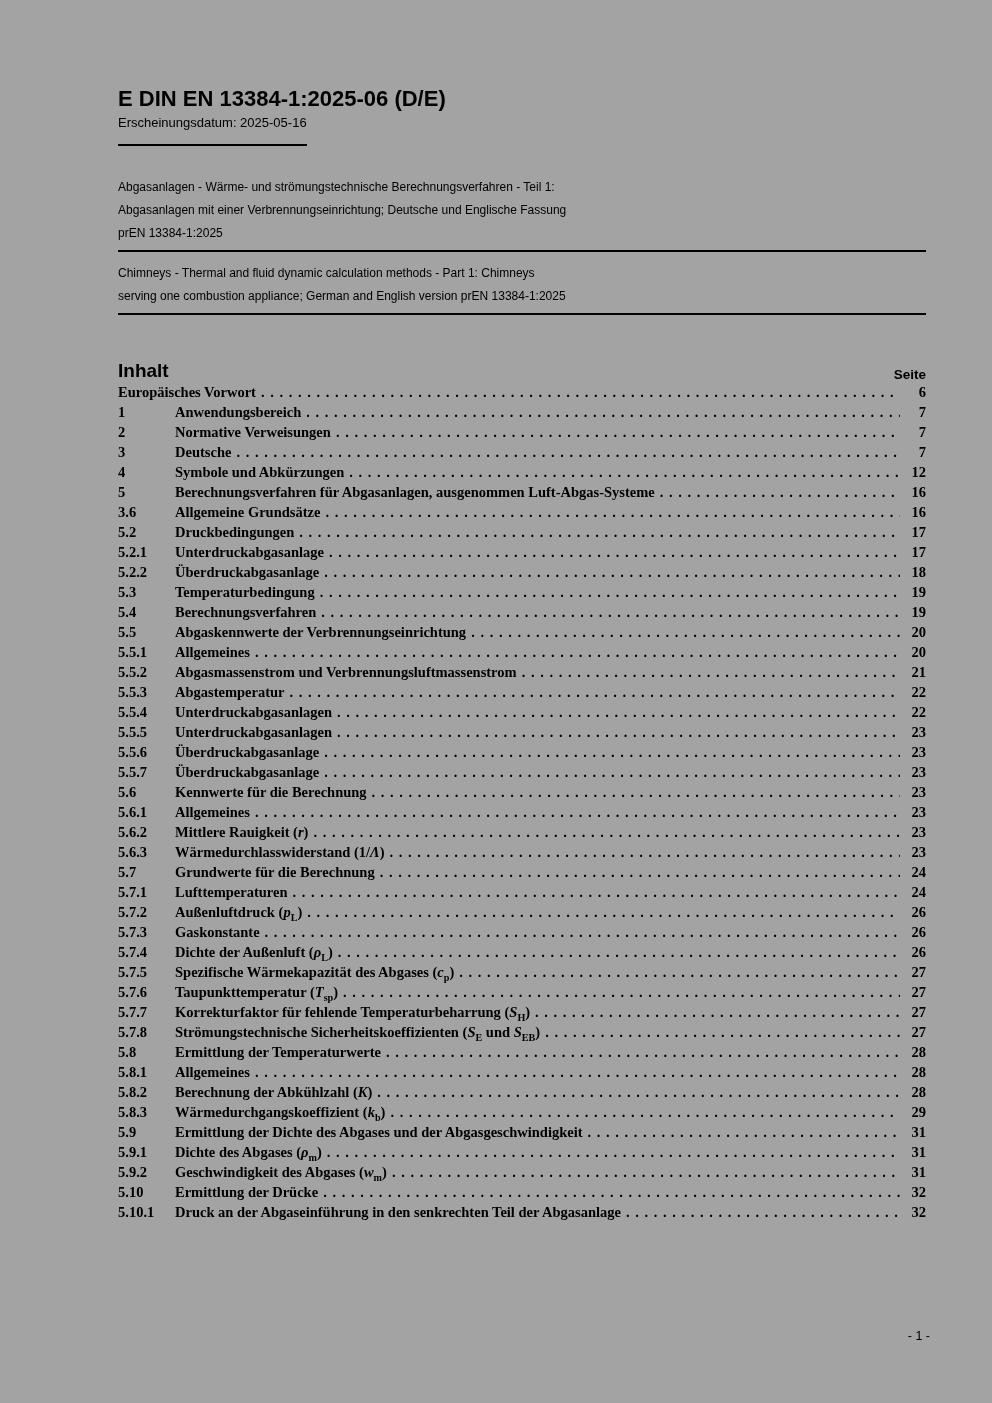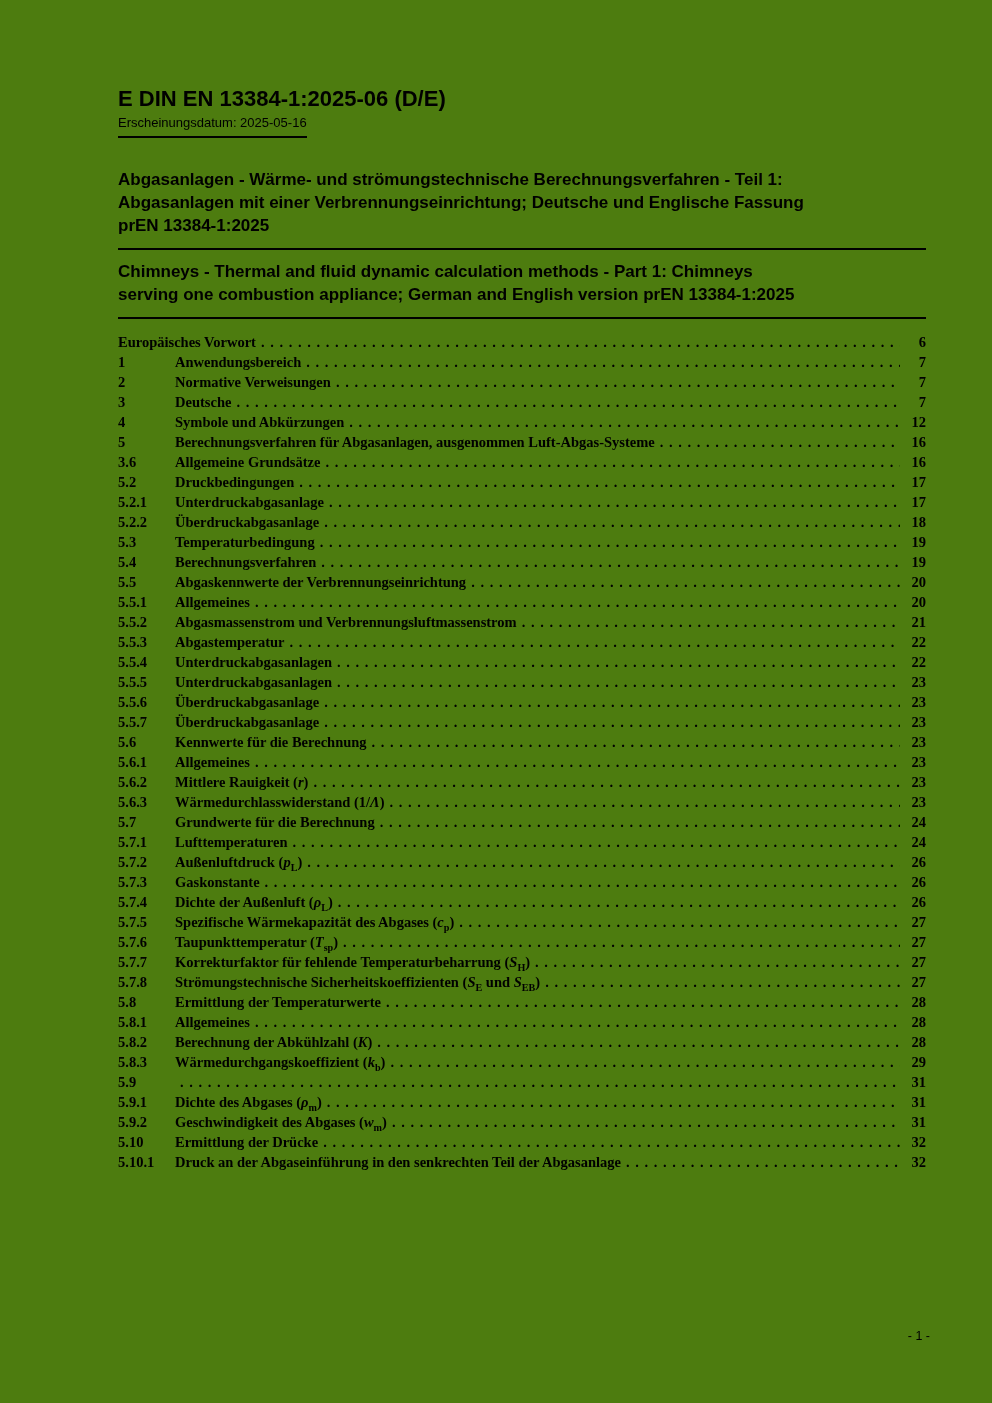--- a/index.html
+++ b/index.html
@@ -1,59 +1,58 @@
 <!DOCTYPE html>
 <html><head>
 <meta charset="utf-8">
 <style>
   * { box-sizing: border-box; }
   html, body { margin: 0; padding: 0; background: #ffffff; }
   .page {
     width: 992px;
     height: 1403px;
     position: relative;
-    background: #4d7c0f;
+    background: #a3a3a3;
     color: #000000;
     font-family: "Liberation Sans", sans-serif;
     padding: 86px 66px 0 118px;
     overflow: hidden;
   }
   .doc-number {
     font-size: 22px;
     font-weight: bold;
     margin: 0;
     line-height: 1.2;
   }
   .release {
     display: inline-block;
     font-size: 13px;
     margin-top: 3px;
-    padding-bottom: 6px;
+    padding-bottom: 14px;
     border-bottom: 2px solid #000;
   }
   .title-block {
-    font-weight: bold;
-    font-size: 17px;
+    font-weight: normal;
+    font-size: 12px;
     line-height: 23px;
     white-space: pre-line;
     border-bottom: 2px solid #000;
-    padding-bottom: 11px;
+    padding-bottom: 5px;
   }
   .title-de { margin-top: 30px; }
   .title-en { margin-top: 10px; }
   .toc-header {
     display: flex;
     justify-content: space-between;
     align-items: flex-end;
     margin-top: 46px;
   }
   .toc-heading { font-size: 19px; font-weight: bold; margin: 0; line-height: 1.1; }
   .toc-page-label { font-size: 13.5px; font-weight: bold; }
   .toc {
-    margin-top: 13px;
     font-family: "Liberation Serif", serif;
     font-weight: bold;
     font-size: 14.5px;
   }
   .toc-entry { display: flex; line-height: 20px; }
   .toc-num { flex: 0 0 57px; }
   .toc-body { flex: 1; min-width: 0; display: block; }
   .toc-line { display: flex; align-items: baseline; }
   .toc-title { white-space: nowrap; }
   .toc-leader {
@@ -86,20 +85,24 @@
     <span class="release">Erscheinungsdatum: 2025-05-16</span>
   </div>
 
   <div class="title-block title-de">Abgasanlagen - Wärme- und strömungstechnische Berechnungsverfahren - Teil 1:
 Abgasanlagen mit einer Verbrennungseinrichtung; Deutsche und Englische Fassung
 prEN 13384-1:2025</div>
 
   <div class="title-block title-en">Chimneys - Thermal and fluid dynamic calculation methods - Part 1: Chimneys
 serving one combustion appliance; German and English version prEN 13384-1:2025</div>
 
+  <div class="toc-header">
+    <h2 class="toc-heading">Inhalt</h2>
+    <span class="toc-page-label">Seite</span>
+  </div>
 
   <div class="toc" id="toc">
       <div class="toc-entry">
         <span class="toc-body">
           <span class="toc-line">
             <span class="toc-title">Europäisches Vorwort</span>
             <span class="toc-leader">. . . . . . . . . . . . . . . . . . . . . . . . . . . . . . . . . . . . . . . . . . . . . . . . . . . . . . . . . . . . . . . . . . . . . . . . . . . . . . . . . . . . . . . . . . . . . . . . . . . . . . . . . . . . . . . . . . . . . . . . . . . . . . . . . . . . . . . . . . . . . . . . . . . . . . </span>
             <span class="toc-page">6</span>
           </span>
         </span>
@@ -461,20 +464,21 @@
             <span class="toc-title">Wärmedurchgangskoeffizient (<i>k</i><sub>b</sub>)</span>
             <span class="toc-leader">. . . . . . . . . . . . . . . . . . . . . . . . . . . . . . . . . . . . . . . . . . . . . . . . . . . . . . . . . . . . . . . . . . . . . . . . . . . . . . . . . . . . . . . . . . . . . . . . . . . . . . . . . . . . . . . . . . . . . . . . . . . . . . . . . . . . . . . . . . . . . . . . . . . . . . </span>
             <span class="toc-page">29</span>
           </span>
         </span>
       </div>
       <div class="toc-entry">
         <span class="toc-num">5.9</span>
         <span class="toc-body">
           <span class="toc-line">
+            <span class="toc-title">Ermittlung der Dichte des Abgases und der Abgasgeschwindigkeit</span>
             <span class="toc-leader">. . . . . . . . . . . . . . . . . . . . . . . . . . . . . . . . . . . . . . . . . . . . . . . . . . . . . . . . . . . . . . . . . . . . . . . . . . . . . . . . . . . . . . . . . . . . . . . . . . . . . . . . . . . . . . . . . . . . . . . . . . . . . . . . . . . . . . . . . . . . . . . . . . . . . . </span>
             <span class="toc-page">31</span>
           </span>
         </span>
       </div>
       <div class="toc-entry">
         <span class="toc-num">5.9.1</span>
         <span class="toc-body">
           <span class="toc-line">
             <span class="toc-title">Dichte des Abgases (<i>ρ</i><sub>m</sub>)</span>

